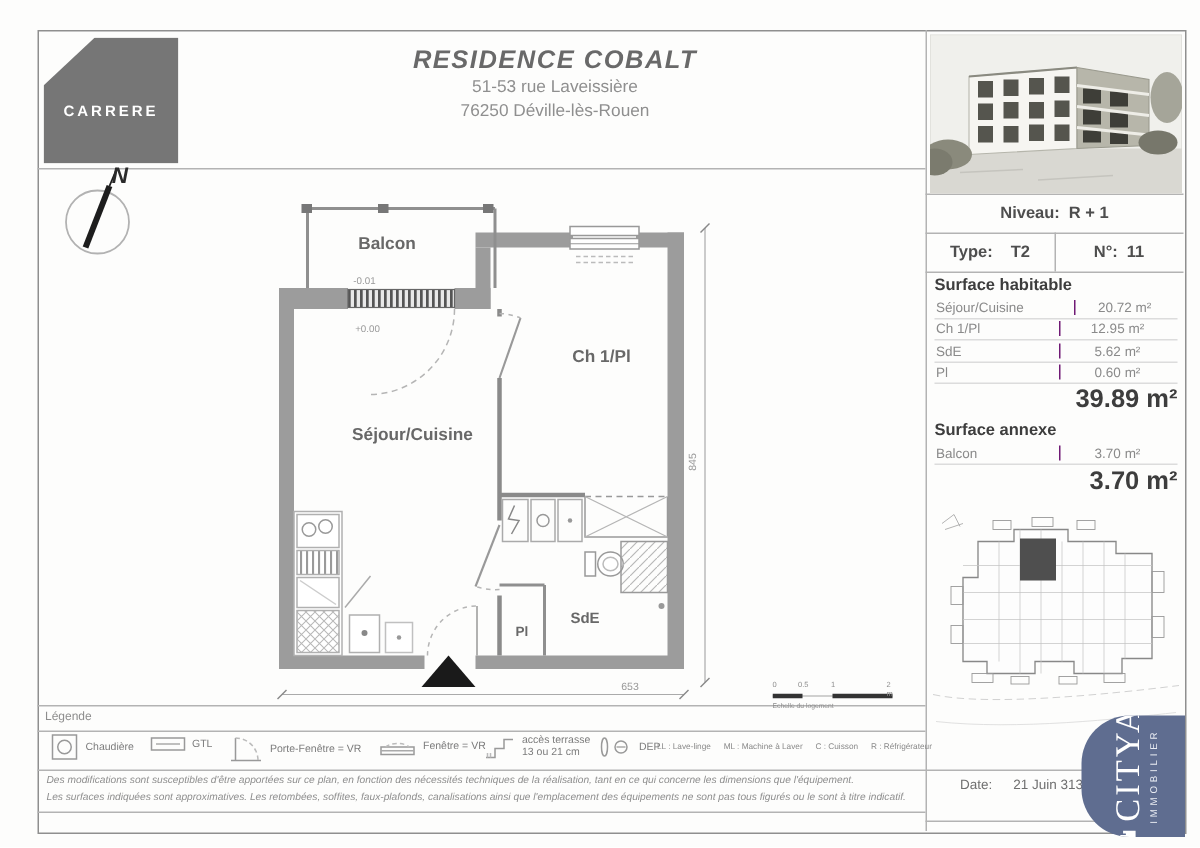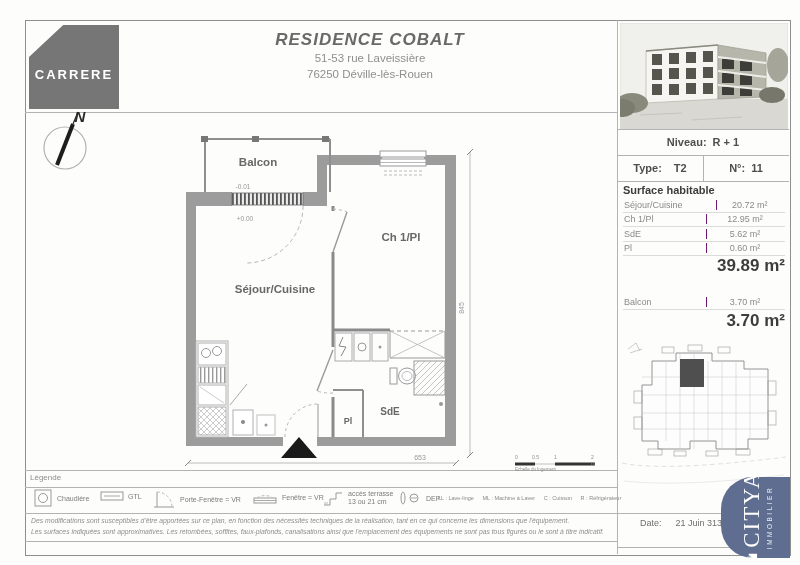--- a/index.html
+++ b/index.html
@@ -7,21 +7,21 @@
          font-family:"Liberation Sans", sans-serif;color:#6b6b6b;}
   .abs{position:absolute;}
   .hline{position:absolute;height:1px;background:#b3b3b3;}
   .vline{position:absolute;width:1px;background:#b3b3b3;}
   #frame{position:absolute;left:25px;top:20px;width:764px;height:534px;border:1px solid #8f8f8f;}
 
   
   #carrere{position:absolute;left:29px;top:25px;width:90px;height:84px;background:#767676;
            clip-path:polygon(38% 0,100% 0,100% 100%,0 100%,0 38%);
            display:flex;align-items:center;justify-content:center;}
-  #carrere span{color:#fff;font-weight:bold;font-size:13px;letter-spacing:2px;margin-top:14px;}
+  #carrere span{color:#fff;font-weight:bold;font-size:10px;letter-spacing:2px;margin-top:14px;}
   #titleblock{position:absolute;left:230px;top:30px;width:280px;text-align:center;}
   #title{font-size:17px;font-weight:bold;font-style:italic;color:#696969;letter-spacing:1px;}
   .addr{font-size:11.5px;color:#8f8f8f;line-height:16px;}
   #titleblock .addr:first-of-type{margin-top:7px;}
 
   
   .cellmid{position:absolute;display:flex;align-items:center;justify-content:center;
            font-size:11px;color:#4e4e4e;font-weight:bold;gap:6px;}
   .sh-title{position:absolute;left:623px;width:160px;font-size:11px;font-weight:bold;color:#3d3d3d;}
   .srow{display:flex;justify-content:space-between;align-items:center;border-bottom:1px solid #dcdcdc;
@@ -144,20 +144,21 @@
       <span class="sl">SdE</span>
       <span class="sv">5.62 m²</span>
     </div>
     <div class="srow">
       <span class="sl">Pl</span>
       <span class="sv">0.60 m²</span>
     </div>
   </div>
   <div class="stotal" style="left:623px;top:256px;">39.89 m²</div>
 
+  <div class="sh-title" style="top:281px;">Surface annexe</div>
   <div class="abs" style="left:623px;top:295px;width:162px;">
     <div class="srow">
       <span class="sl">Balcon</span>
       <span class="sv">3.70 m²</span>
     </div>
   </div>
   <div class="stotal" style="left:623px;top:311px;">3.70 m²</div>
 
   <svg class="abs" style="left:25px;top:105px;" width="575" height="365" viewBox="25 105 575 365">
     <defs>

